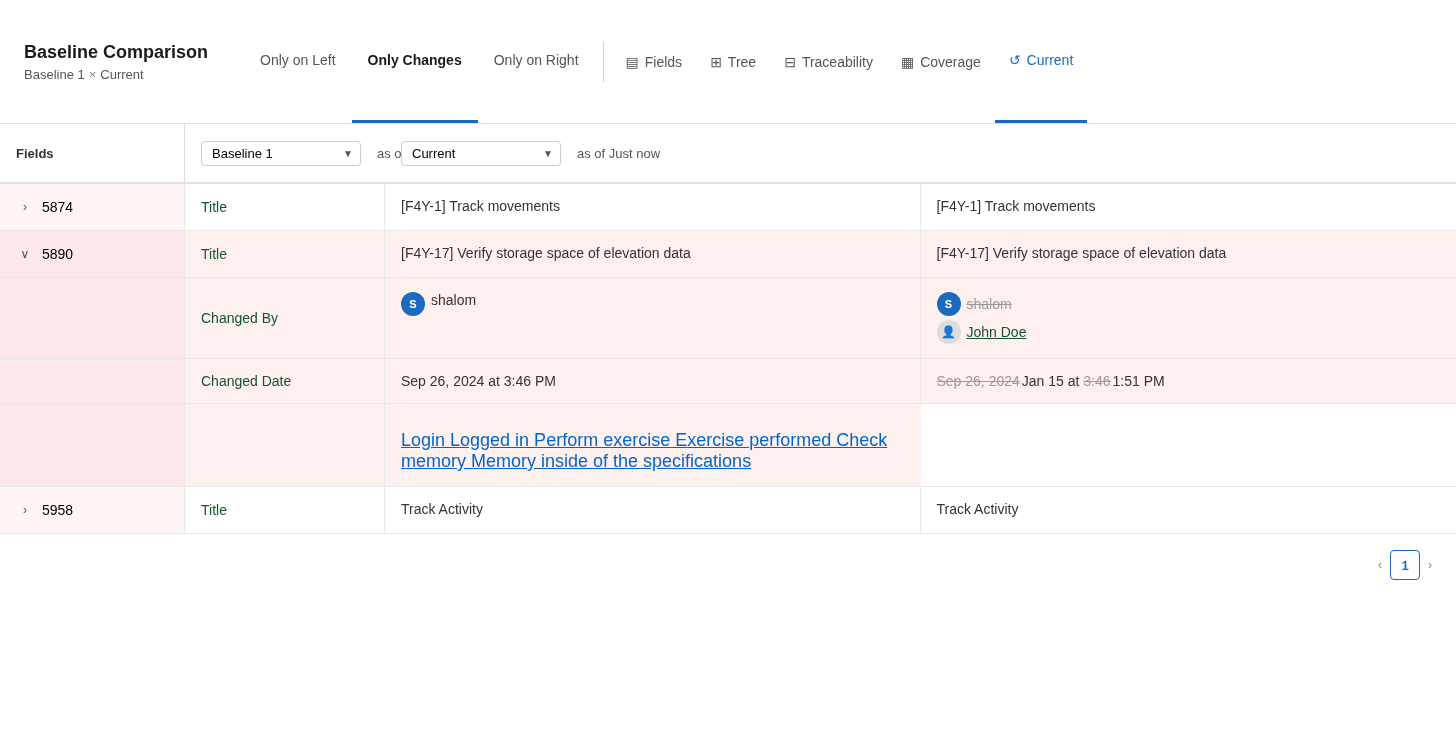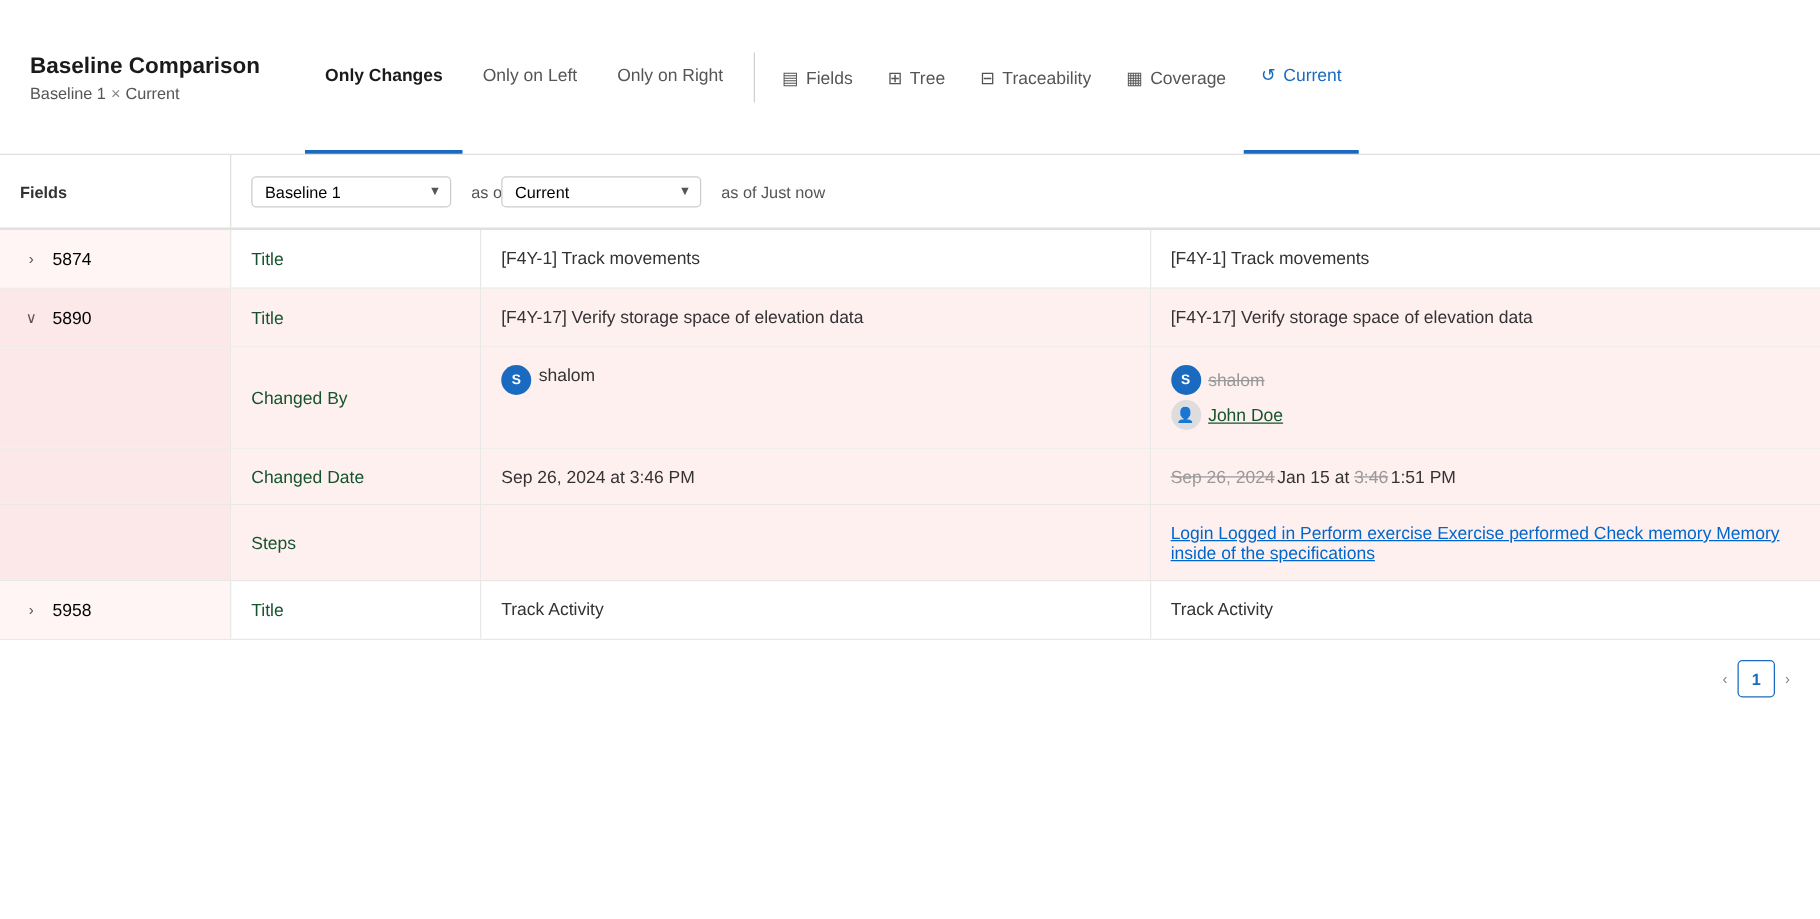--- a/index.html
+++ b/index.html
@@ -199,21 +199,22 @@
     .user-strikethrough { text-decoration: line-through; color: #999; }
     .user-link { color: #14532d; text-decoration: underline; cursor: pointer; }
 
     .date-old { text-decoration: line-through; color: #999; margin-right: 2px; }
     .date-new { color: #333; }
 
     .steps-link {
       color: #0066cc;
       text-decoration: underline;
       cursor: pointer;
-      font-size: 14px;
+      font-size: 18px;
+      margin-top: 12px;
     }
 
     .pagination {
       display: flex;
       justify-content: flex-end;
       align-items: center;
       padding: 16px 24px;
       gap: 8px;
     }
     .page-btn {
@@ -238,25 +239,25 @@
   <div class="title-block">
     <span class="app-title">Baseline Comparison</span>
     <div class="breadcrumb">
       <span>Baseline 1</span>
       <span class="breadcrumb-sep">×</span>
       <span>Current</span>
     </div>
   </div>
 
   <div class="nav-tabs">
+    <div class="nav-tab">
+      <span>Only on Left</span>
+    </div>
     <div class="nav-tab active">
       <span>Only Changes</span>
-    </div>
-    <div class="nav-tab">
-      <span>Only on Left</span>
     </div>
     <div class="nav-tab">
       <span>Only on Right</span>
     </div>
 
     <div class="nav-divider"></div>
 
     <div class="nav-icon-tab">
       <span>▤</span>
       <span>Fields</span>
@@ -375,23 +376,20 @@
         <span>&nbsp;at&nbsp;</span>
         <span class="date-old">3:46</span>
         <span class="date-new">1:51</span>
         <span>&nbsp;</span>
         <span>PM</span>
     </div>
   </div>
 
   <div class="table-row">
     <div class="row-id-cell changed-id"></div>
-    <div class="field-cell changed-row">
-      <span>Steps</span>
-    </div>
     <div class="value-cell changed-row"></div>
     <div class="value-cell changed-row">
       <span class="steps-link">Login Logged in Perform exercise Exercise performed Check memory Memory inside of the specifications</span>
     </div>
   </div>
 
   <div class="table-row">
     <div class="row-id-cell">
       <span class="expand-btn">›</span>
       <span class="work-item-id">5958</span>

